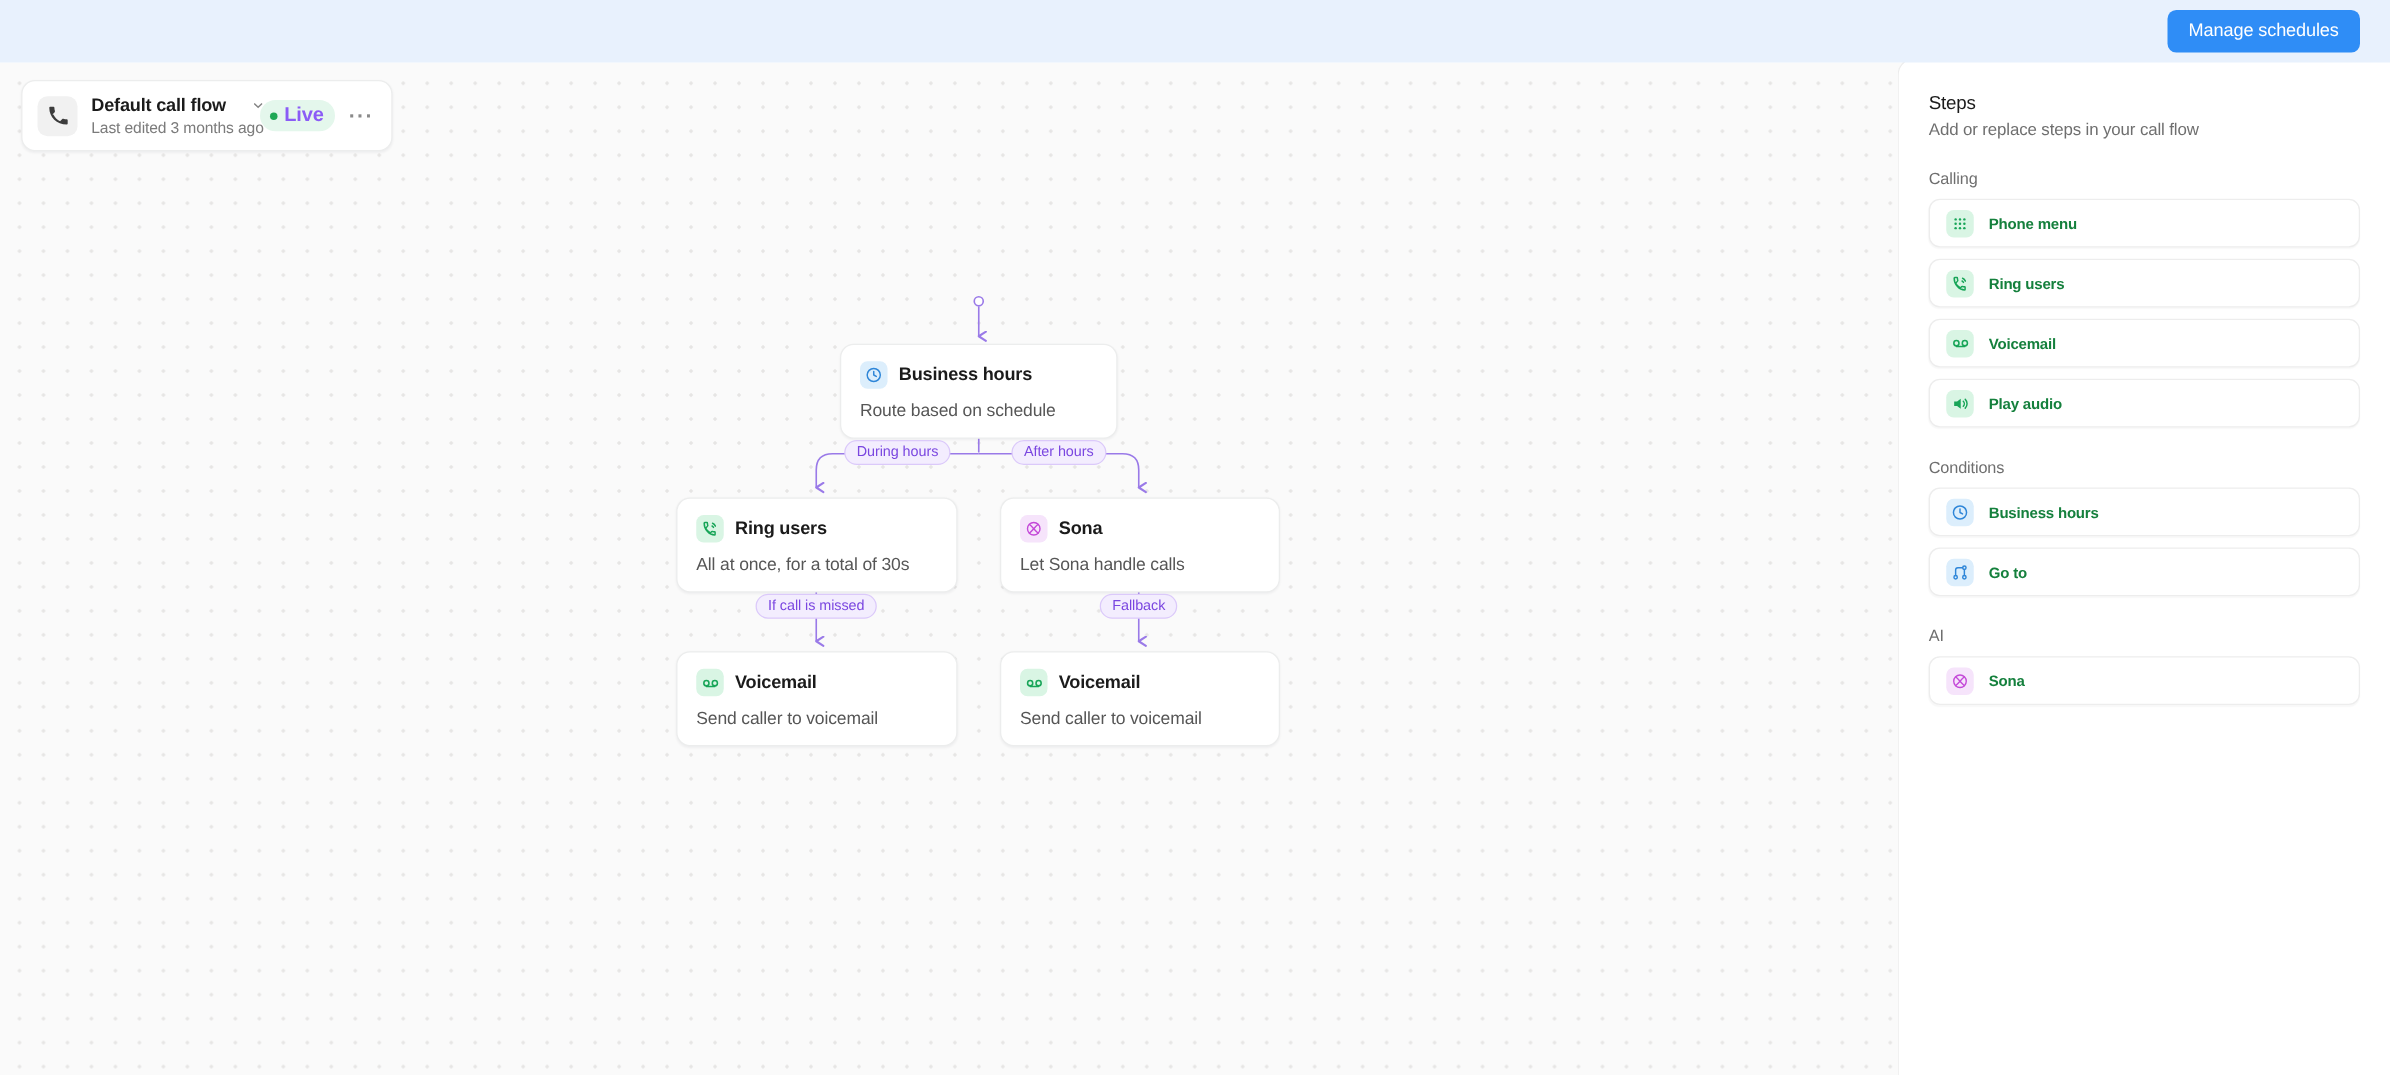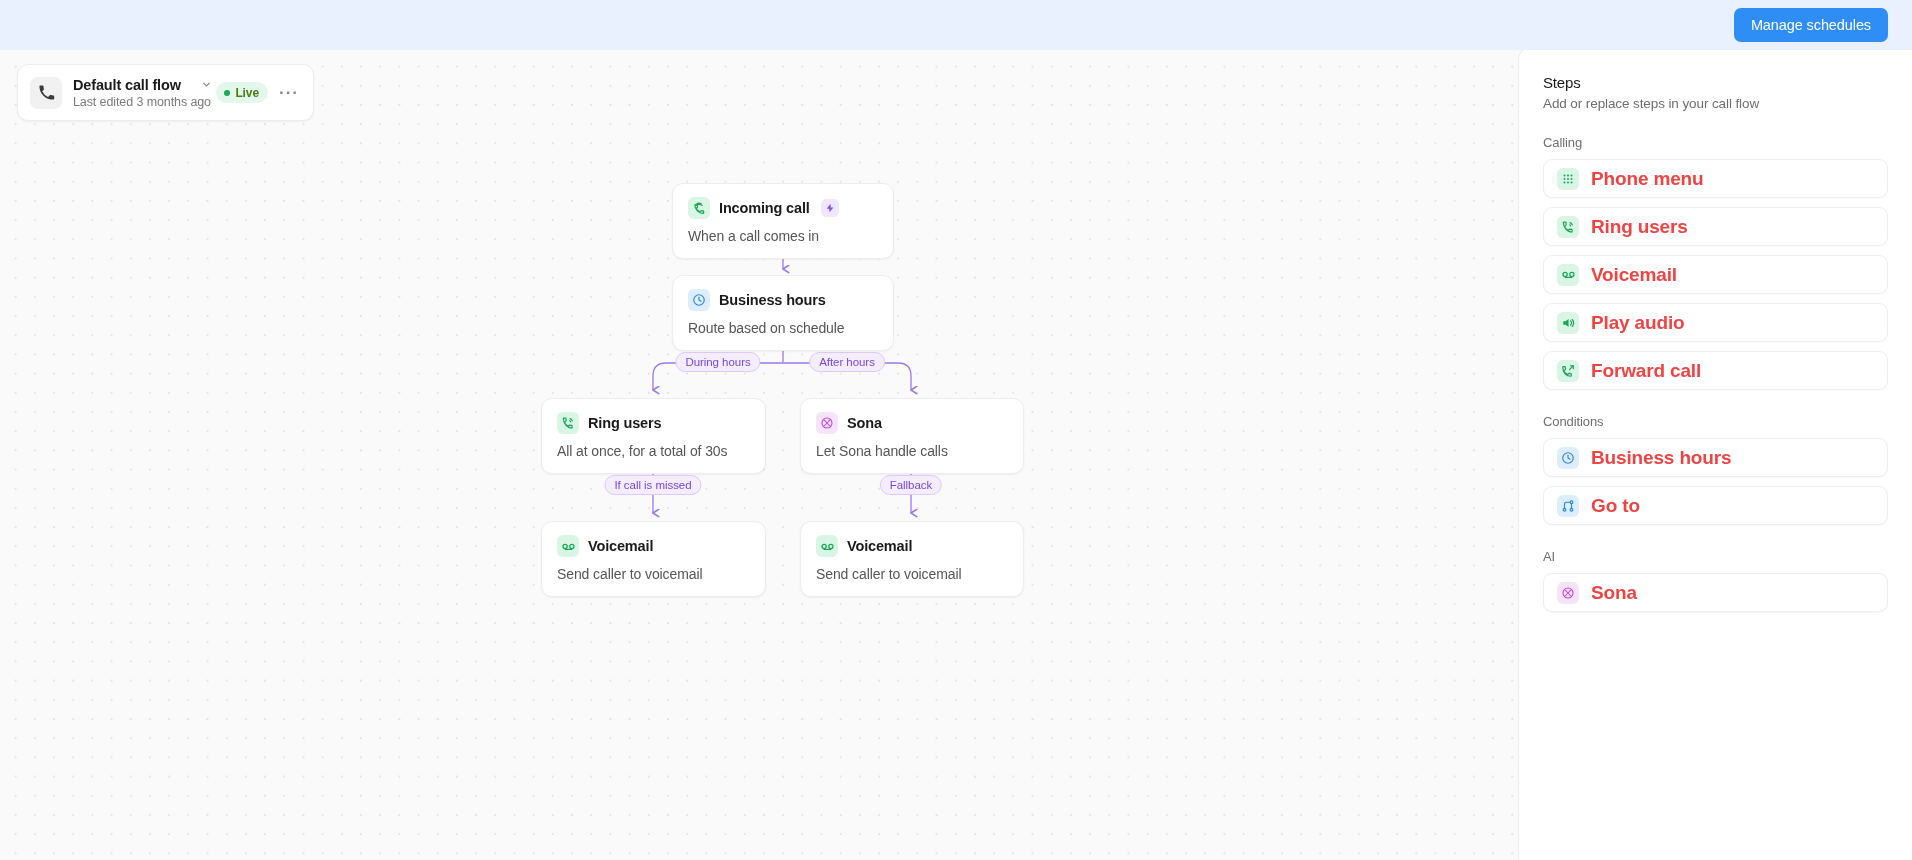--- a/index.html
+++ b/index.html
@@ -89,22 +89,22 @@
   .flow-card-sub {
     font-size: 12.5px; color: #7b7b7b; margin-top: 2px;
     letter-spacing: -0.1px; white-space: nowrap;
   }
   .flow-card-right {
     margin-left: auto; display: flex; align-items: center; gap: 9px;
     padding-left: 12px;
   }
   .live-badge {
     display: inline-flex; align-items: center; gap: 5px;
-    background: #e4f7ec; color: #4d7c0f;
-    font-size: 12px; font-weight: 700;
+    background: #e4f7ec; color: #8b5cf6;
+    font-size: 16px; font-weight: 700;
     padding: 3.5px 9px 3.5px 8px;
     border-radius: 20px; letter-spacing: -0.1px; text-align: center;
   }
   .live-dot { width: 6px; height: 6px; border-radius: 50%; background: #1fa855; }
   .dots-btn {
     color: #8a8a8a; font-size: 17px; line-height: 10px;
     letter-spacing: 1px; cursor: pointer; padding: 0 2px;
     font-weight: 700;
   }
 
@@ -191,21 +191,21 @@
     margin-bottom: 9px;
     cursor: pointer;
     box-shadow: 0 1px 1px rgba(16,24,40,0.03);
   }
   .step-ico {
     width: 22px; height: 22px; border-radius: 6px; flex: none;
     display: flex; align-items: center; justify-content: center;
     margin-right: 12px;
   }
   .step-label {
-    font-size: 19px; font-weight: 700; color: #ef4444;
+    font-size: 12px; font-weight: 700; color: #15803d;
     letter-spacing: -0.15px;
   }
   svg { display: block; }
 </style>
 </head>
 <body>
 
 <div class="banner">
   <button class="banner-btn">Manage schedules</button>
 </div>
@@ -259,38 +259,20 @@
         <path d="M783 313 L898 313 Q911 313 911 326 L911 340" marker-end="url(#ah)"></path>
 
         <circle cx="653" cy="406" r="3.6" fill="#ffffff"></circle>
         <path d="M653 410 L653 463" marker-end="url(#ah)"></path>
 
         <circle cx="911" cy="406" r="3.6" fill="#ffffff"></circle>
         <path d="M911 410 L911 463" marker-end="url(#ah)"></path>
       </g>
     </svg>
 
-    <div class="node" style="left:672px;top:133px;width:222px;">
-      <div class="node-head">
-        <span class="node-ico ico-green">
-          <svg width="14" height="14" viewBox="0 0 24 24" fill="none" stroke="currentColor" stroke-width="2" stroke-linecap="round" stroke-linejoin="round">
-            <path d="M8.5 4.5c2.3-1.3 4.7-1.3 7 0"></path>
-              <path d="M6.5 7.5c3.4-2.2 7.6-2.2 11 0"></path>
-            <path d="M7.2 12.5c1.3 2.6 3.7 4.9 6.3 6.1l1.8-1.8c.3-.3.7-.3 1-.2.9.3 1.9.4 2.9.4.5 0 .8.4.8.8v2.6c0 .5-.4.8-.8.8-7.9 0-14.3-6.4-14.3-14.3 0-.5.4-.8.8-.8h2.6c.5 0 .8.4.8.8 0 1 .2 2 .4 2.9.1.3 0 .7-.2 1l-1.9 1.7z"></path>
-          </svg>
-        </span>
-        <span class="node-title">Incoming call</span>
-        <span class="bolt-badge">
-          <svg width="10" height="10" viewBox="0 0 24 24" fill="currentColor">
-              <path d="M13 2 L4 13.5 h6 L11 22 L20 10.5 h-6 L13 2z"></path>
-            </svg>
-        </span>
-      </div>
-      <div class="node-sub">When a call comes in</div>
-    </div>
 
     <div class="node" style="left:672px;top:225px;width:222px;">
       <div class="node-head">
         <span class="node-ico ico-blue">
           <svg width="14" height="14" viewBox="0 0 24 24" fill="none" stroke="currentColor" stroke-width="2" stroke-linecap="round" stroke-linejoin="round">
               <circle cx="12" cy="12" r="9"></circle>
               <polyline points="12 7 12 12 15.5 14"></polyline>
             </svg>
         </span>
         <span class="node-title">Business hours</span>
@@ -410,30 +392,20 @@
     <span class="step-ico ico-green">
       <svg width="14" height="14" viewBox="0 0 24 24" fill="none" stroke="currentColor" stroke-width="2" stroke-linecap="round" stroke-linejoin="round">
           <polygon points="4 9 8 9 13 5 13 19 8 15 4 15" fill="currentColor" stroke="none"></polygon>
           <path d="M16.5 8.5a5 5 0 0 1 0 7"></path>
           <path d="M19.2 6a8.5 8.5 0 0 1 0 12"></path>
         </svg>
     </span>
     <span class="step-label">Play audio</span>
   </div>
 
-  <div class="step-item">
-    <span class="step-ico ico-green">
-      <svg width="14" height="14" viewBox="0 0 24 24" fill="none" stroke="currentColor" stroke-width="2" stroke-linecap="round" stroke-linejoin="round">
-        <path d="M5.2 12c1.3 2.6 3.5 4.8 6.1 6.1l1.8-1.8c.25-.25.6-.3.9-.2.9.3 1.8.45 2.8.45.45 0 .8.35.8.8v2.8c0 .45-.35.8-.8.8C9.1 21 3 14.9 3 5.2c0-.45.35-.8.8-.8h2.8c.45 0 .8.35.8.8 0 1 .15 1.9.45 2.8.1.3.05.65-.2.9L5.2 12z"></path>
-        <path d="M14.5 9.5 L21 3"></path>
-          <polyline points="16 3 21 3 21 8"></polyline>
-      </svg>
-    </span>
-    <span class="step-label">Forward call</span>
-  </div>
 
   <div class="group-label">Conditions</div>
 
   <div class="step-item">
     <span class="step-ico ico-blue">
       <svg width="14" height="14" viewBox="0 0 24 24" fill="none" stroke="currentColor" stroke-width="2" stroke-linecap="round" stroke-linejoin="round">
           <circle cx="12" cy="12" r="9"></circle>
           <polyline points="12 7 12 12 15.5 14"></polyline>
         </svg>
     </span>

